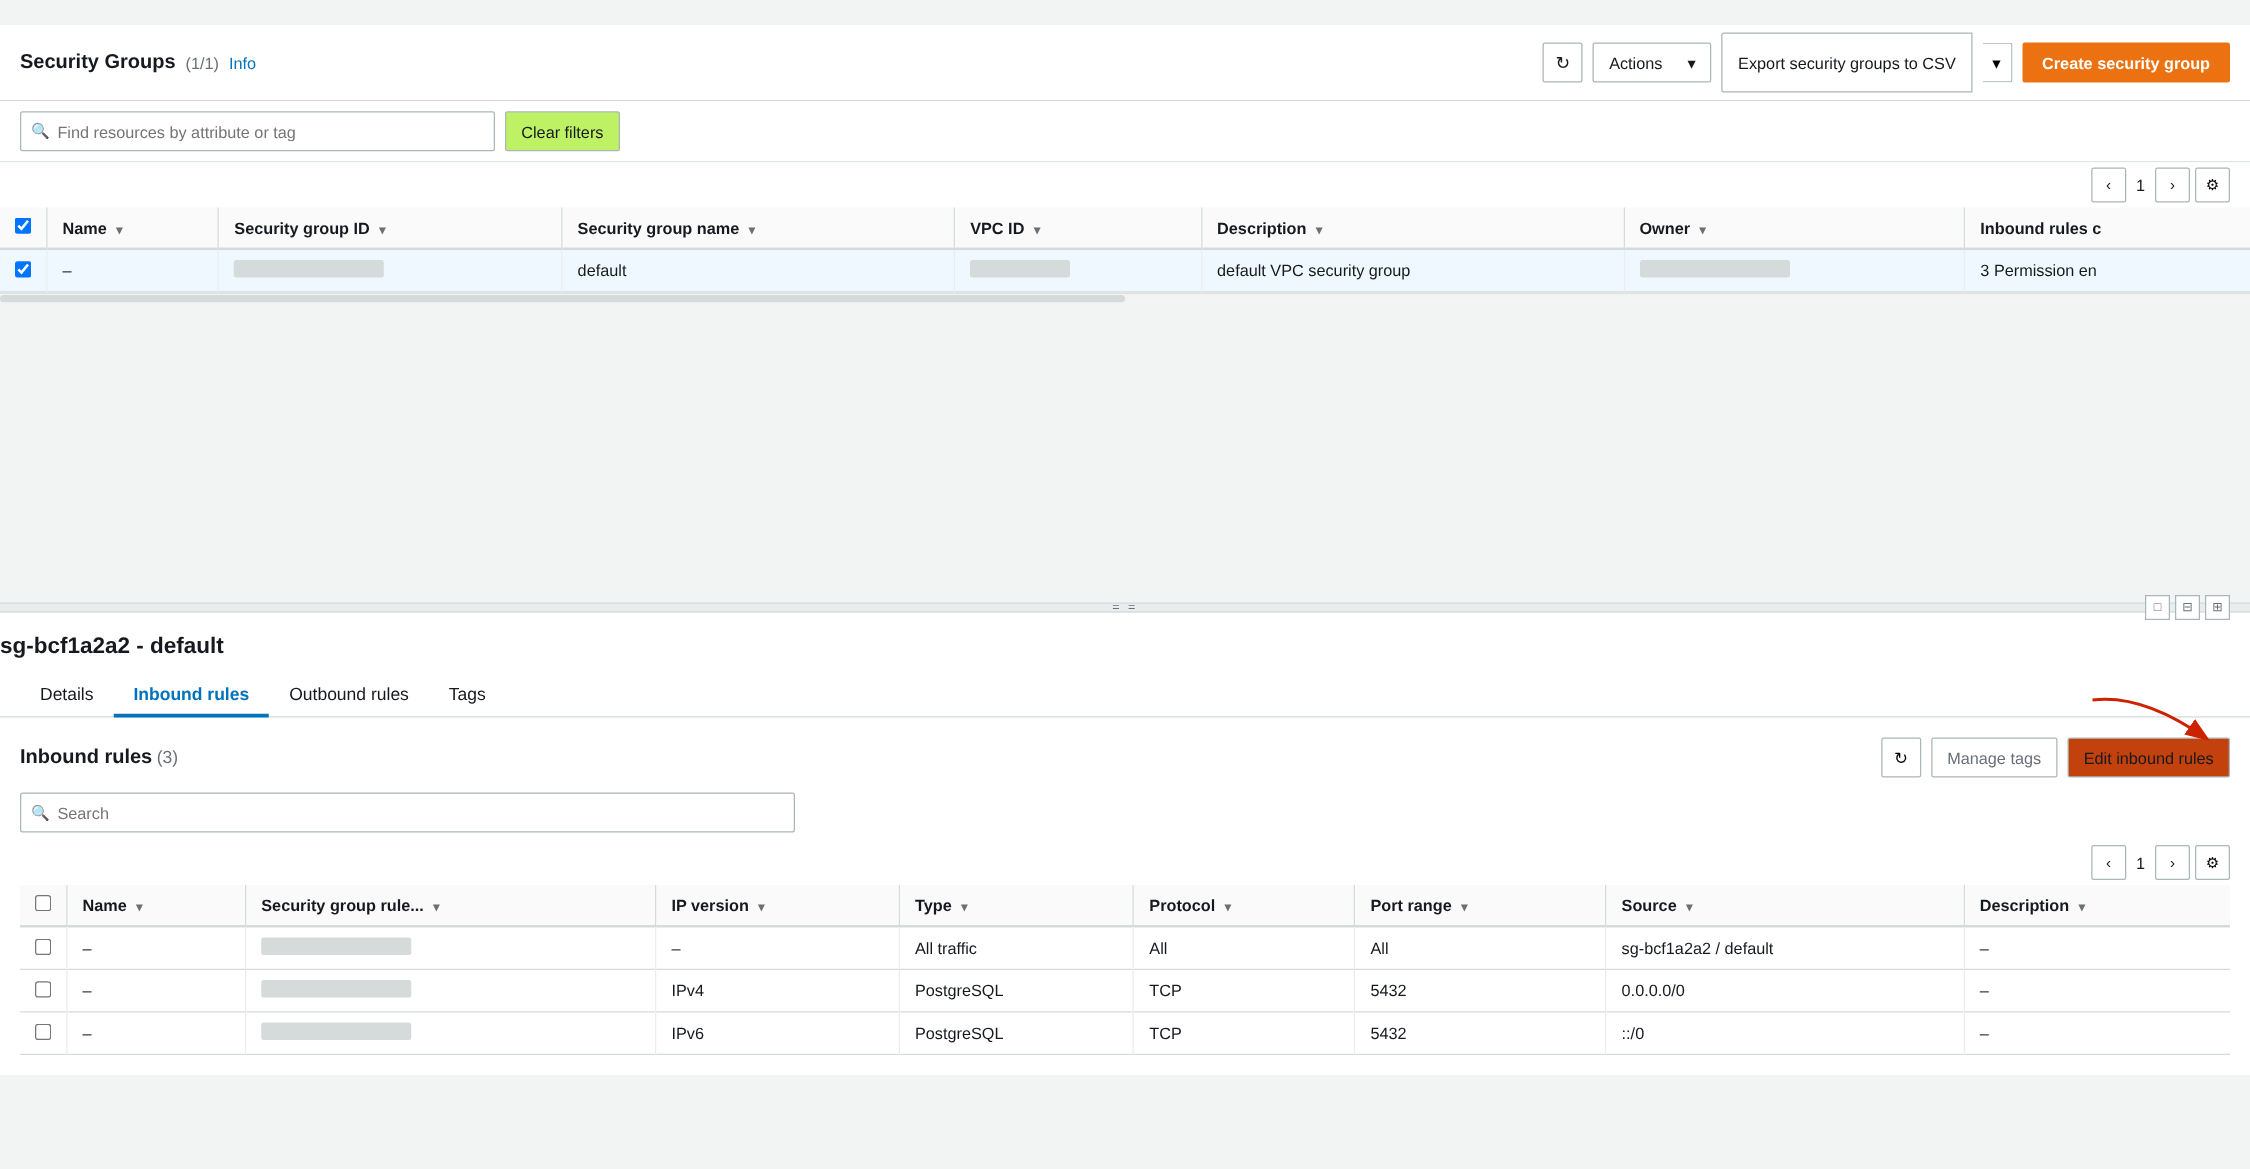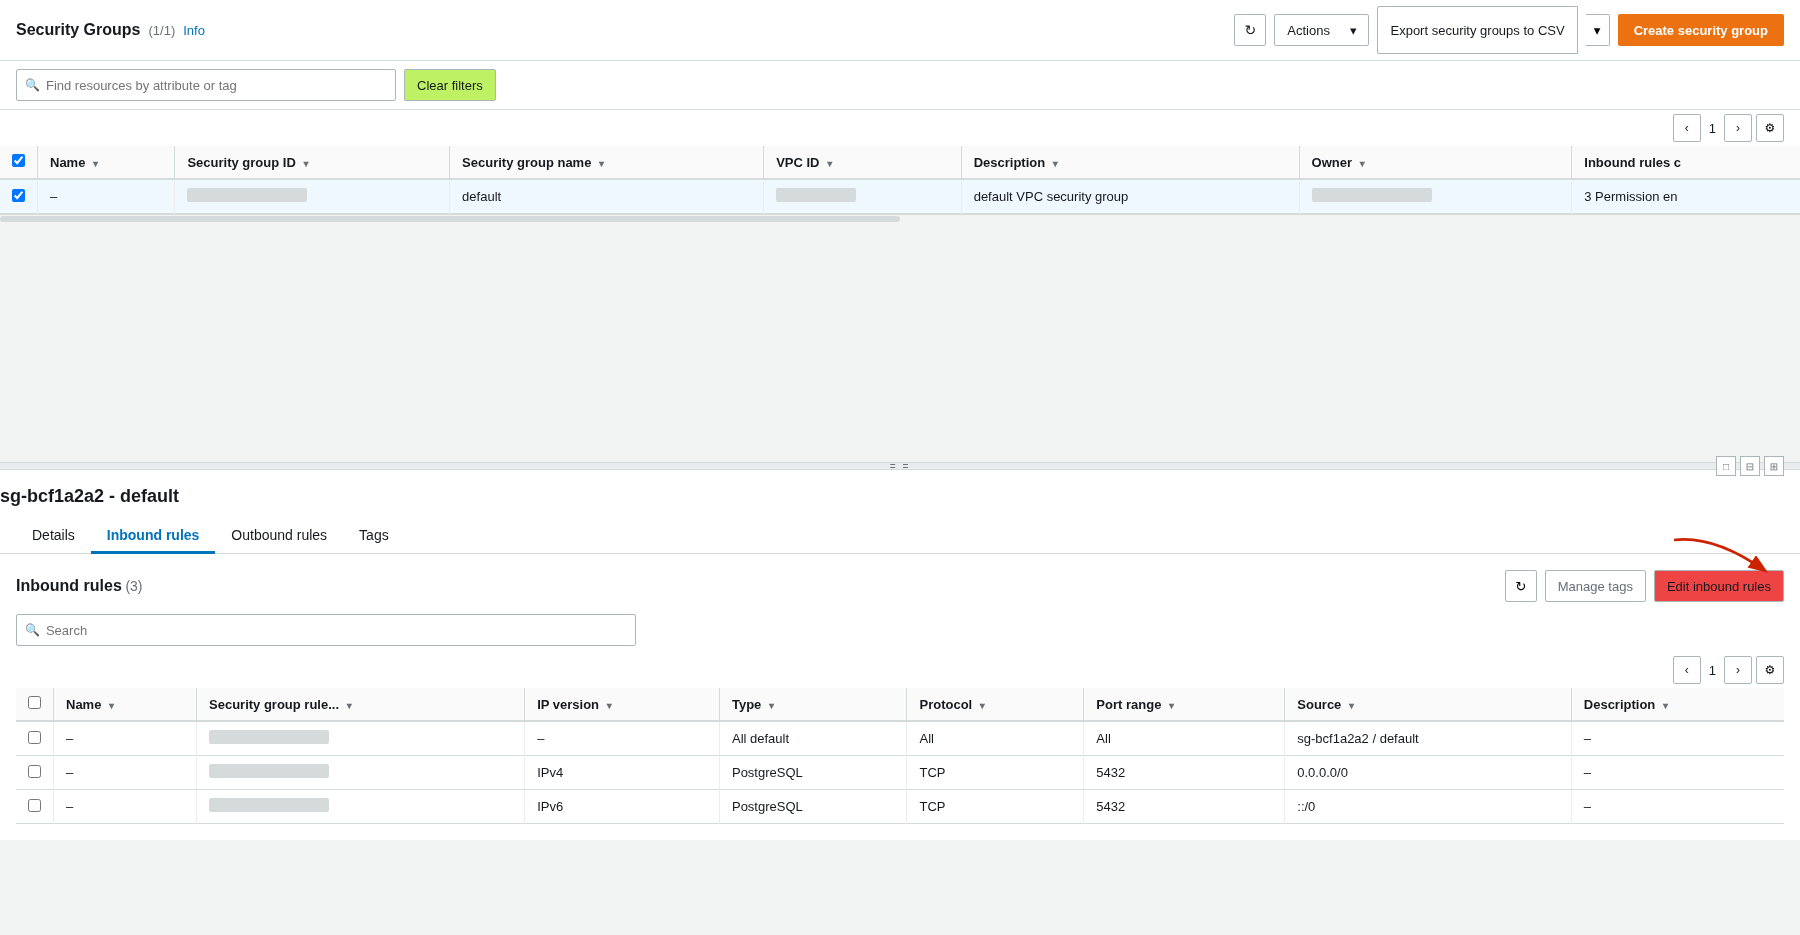--- a/index.html
+++ b/index.html
@@ -6,20 +6,21 @@
     body { font-family: -apple-system, BlinkMacSystemFont, 'Amazon Ember', Arial, sans-serif; font-size: 13px; background: #f2f3f3; color: #16191f; }
 
     .top-bar {
       display: flex;
       align-items: center;
       justify-content: space-between;
       padding: 6px 16px;
       background: #fff;
       border-bottom: 1px solid #d5dbdb;
       min-height: 40px;
+      margin-top: 20px;
     }
     .top-bar-left {
       display: flex;
       align-items: center;
       gap: 8px;
     }
     .page-title {
       font-size: 16px;
       font-weight: 700;
       color: #16191f;
@@ -360,21 +361,21 @@
       background: #fff;
       cursor: pointer;
       font-size: 13px;
       color: #687078;
     }
     .btn-edit-inbound {
       height: 32px;
       padding: 0 12px;
       border: 1px solid #aab7b8;
       border-radius: 2px;
-      background: #ef4444;
+      background: #c2410c;
       cursor: pointer;
       font-size: 13px;
       color: #16191f;
     }
 
     
     .arrow-annotation {
       position: absolute;
       top: -40px;
       right: 0px;
@@ -611,21 +612,21 @@
       </thead>
       <tbody>
 
         <tr>
           <td class="checkbox-col"><input type="checkbox" style=""></td>
           <td>–</td>
           <td>
             <span class="cell-redacted"></span>
           </td>
           <td>–</td>
-          <td>All default</td>
+          <td>All traffic</td>
           <td>All</td>
           <td>All</td>
           <td>sg-bcf1a2a2 / default</td>
           <td>–</td>
         </tr>
 
         <tr>
           <td class="checkbox-col"><input type="checkbox" style=""></td>
           <td>–</td>
           <td>

